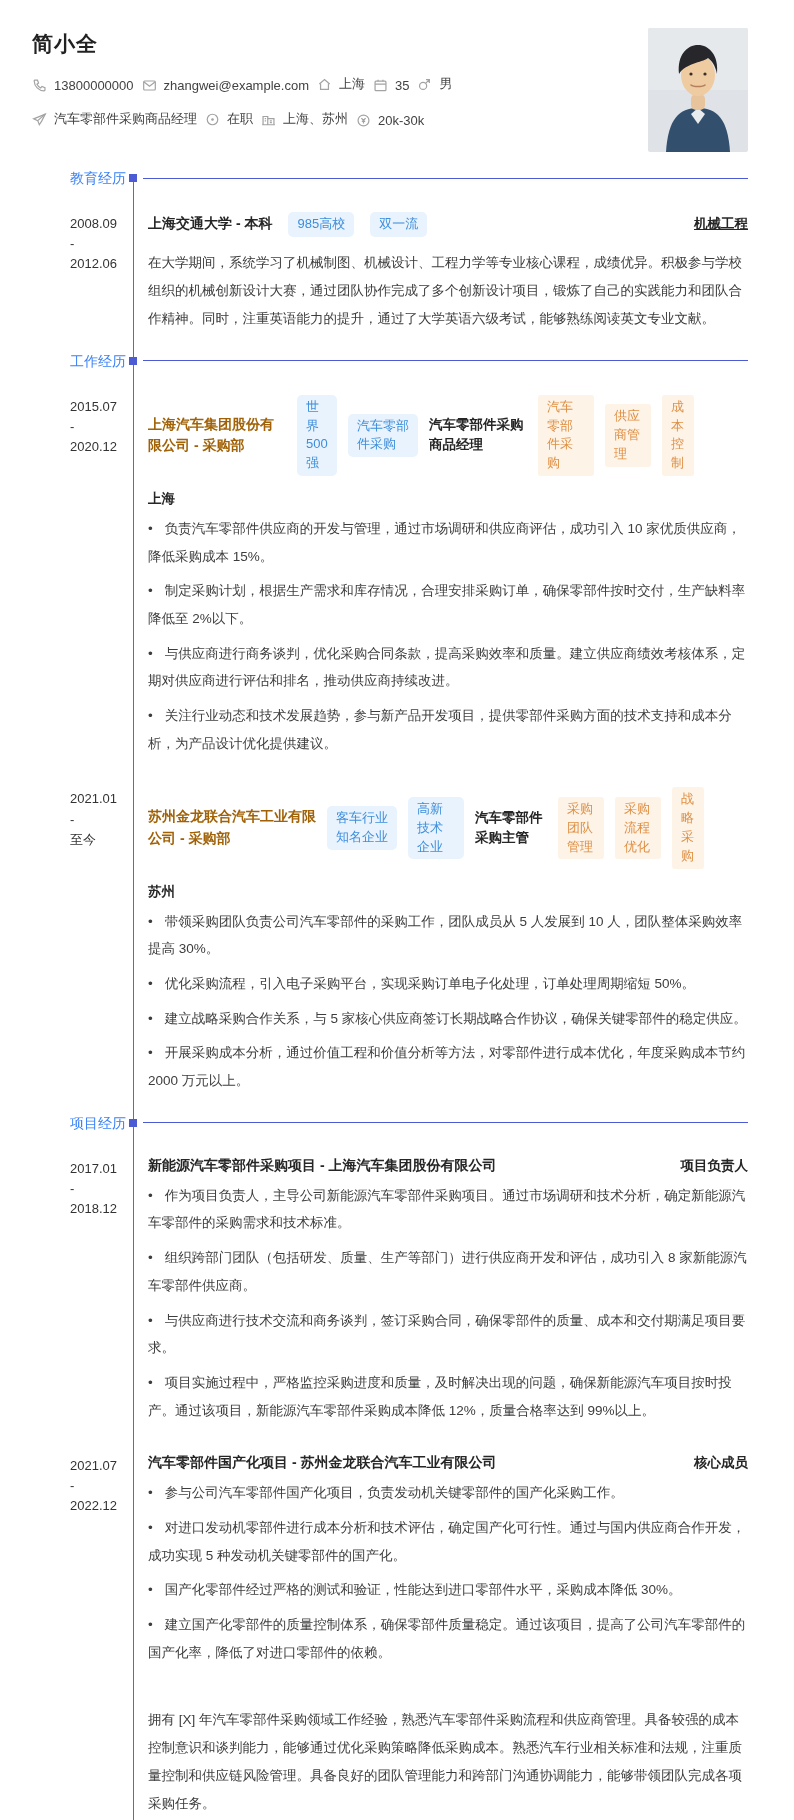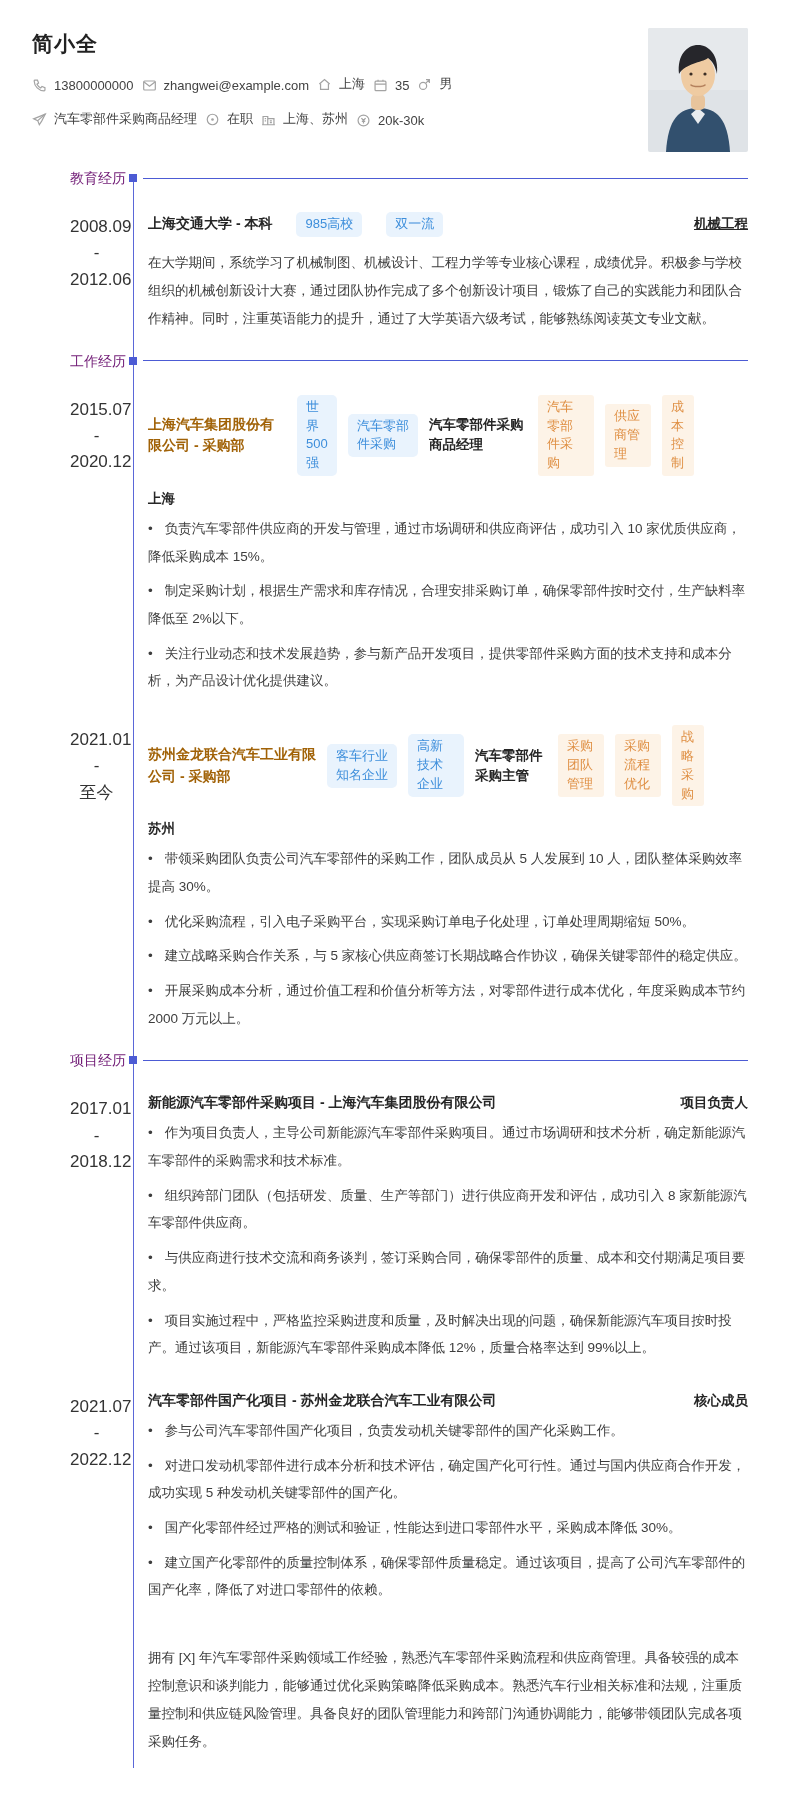--- a/index.html
+++ b/index.html
@@ -15,30 +15,30 @@
   .meta-item { display:flex; align-items:center; gap:7px; }
   .meta-item svg { display:block; }
   .photo { position:absolute; right:46px; top:28px; width:100px; height:124px; border-radius:2px; overflow:hidden; }
   
   .timeline { position:relative; padding:0 46px 30px 70px; margin-top:34px; }
   .timeline::before { content:""; position:absolute; left:133px; top:10px; bottom:36px; width:1px; background:#5a67d8; }
   .grid { display:grid; grid-template-columns:63px 1fr; }
   .gleft { padding-right:10px; }
   .gcontent { padding-left:15px; position:relative; }
   .sec-head { margin-bottom:4px; }
-  .sec-title { color:#701a75; font-size:14px; line-height:20px; white-space:nowrap; }
+  .sec-title { color:#3b82f6; font-size:14px; line-height:20px; white-space:nowrap; }
   .sec-head .gcontent { display:flex; align-items:center; height:20px; }
   .sec-dot { position:absolute; left:-4px; top:50%; transform:translateY(-50%); width:8px; height:8px; background:#4c5bd4; }
   .sec-rule { flex:1; height:1px; background:#4c5bd4; margin-left:-5px; }
   .section { padding-bottom:18px; }
   
-  .dates { font-size:17px; color:#333; text-align:center; line-height:1.55; padding-top:22px; font-weight:500; }
+  .dates { font-size:13px; color:#333; line-height:1.55; padding-top:22px; font-weight:500; }
   
   .entry { padding-top:20px; }
-  .edu-row { display:flex; align-items:center; gap:24px; }
+  .edu-row { display:flex; align-items:center; gap:16px; }
   .school { font-weight:700; font-size:14px; color:#262626; white-space:nowrap; }
   .tag-blue { background:#e9f3fd; color:#3d8edb; font-size:13px; padding:3px 9px; border-radius:5px; line-height:1.45; flex:none; }
   .tag-orange { background:#fdf3e7; color:#df8f43; font-size:13px; padding:3px 9px; border-radius:3px; line-height:1.45; flex:none; }
   .major { margin-left:auto; font-weight:700; font-size:13.5px; color:#262626; white-space:nowrap;text-decoration:underline; }
   .para { line-height:2.07; color:#3d3d3d; margin-top:12px; }
   
   .we-head { display:flex; align-items:center; gap:11px; }
   .company { font-weight:700; font-size:14px; color:#a16207; line-height:1.55; flex:none; }
   .w138 { width:138px; } .w168 { width:168px; }
   .role-mid { font-weight:700; font-size:13.5px; color:#262626; line-height:1.5; flex:none; }
@@ -213,20 +213,21 @@
           <span class="tag-blue mw68">汽车零部件采购</span>
           <span class="role-mid w98">汽车零部件采购商品经理</span>
           <span class="tag-orange mw54">汽车零部件采购</span>
           <span class="tag-orange mw44">供应商管理</span>
           <span class="tag-orange mw30">成本控制</span>
         </div>
         <div class="city">上海</div>
         <div class="bullets">
           <div class="bullet">负责汽车零部件供应商的开发与管理，通过市场调研和供应商评估，成功引入 10 家优质供应商，降低采购成本 15%。</div>
           <div class="bullet">制定采购计划，根据生产需求和库存情况，合理安排采购订单，确保零部件按时交付，生产缺料率降低至 2%以下。</div>
+          <div class="bullet">与供应商进行商务谈判，优化采购合同条款，提高采购效率和质量。建立供应商绩效考核体系，定期对供应商进行评估和排名，推动供应商持续改进。</div>
           <div class="bullet">关注行业动态和技术发展趋势，参与新产品开发项目，提供零部件采购方面的技术支持和成本分析，为产品设计优化提供建议。</div>
         </div>
       </div>
     </div>
 
     <div class="grid entry-gap">
       <div class="gleft dates">
         <div>2021.01</div>
         <div>-</div>
         <div>至今</div>

